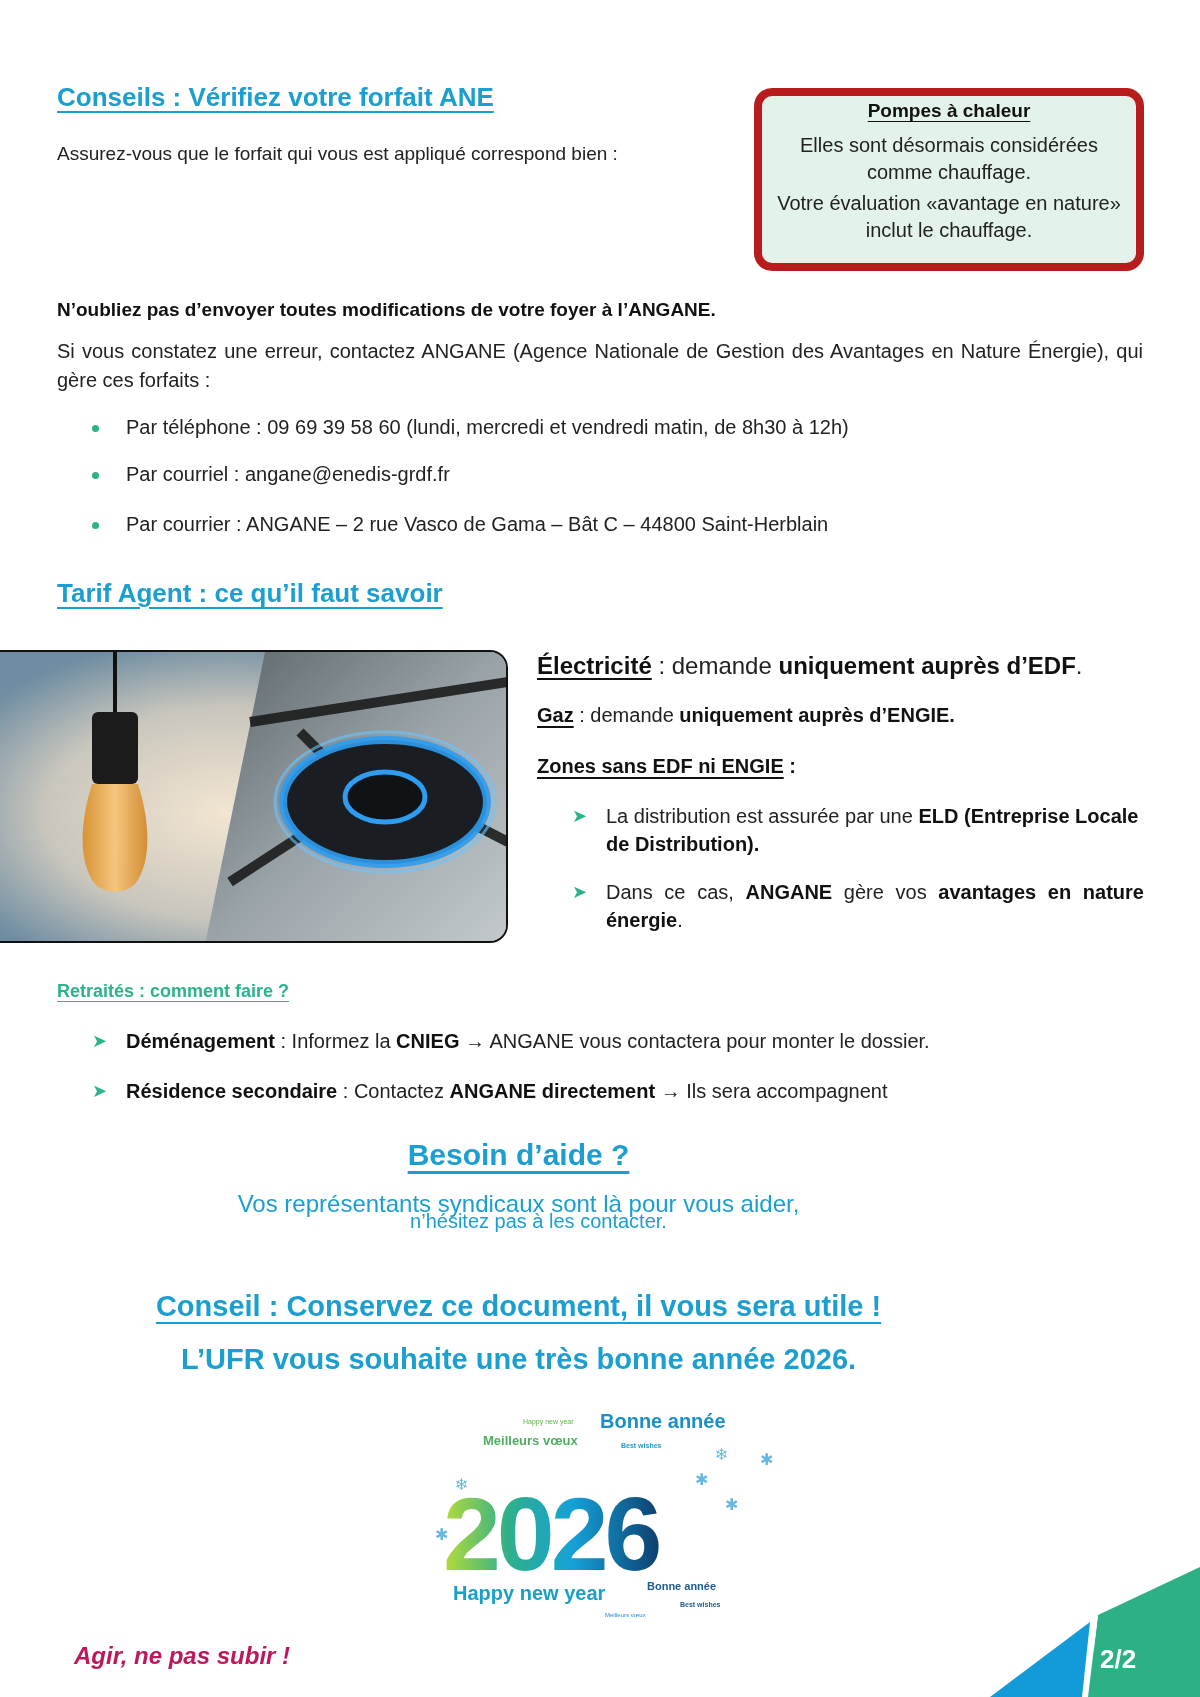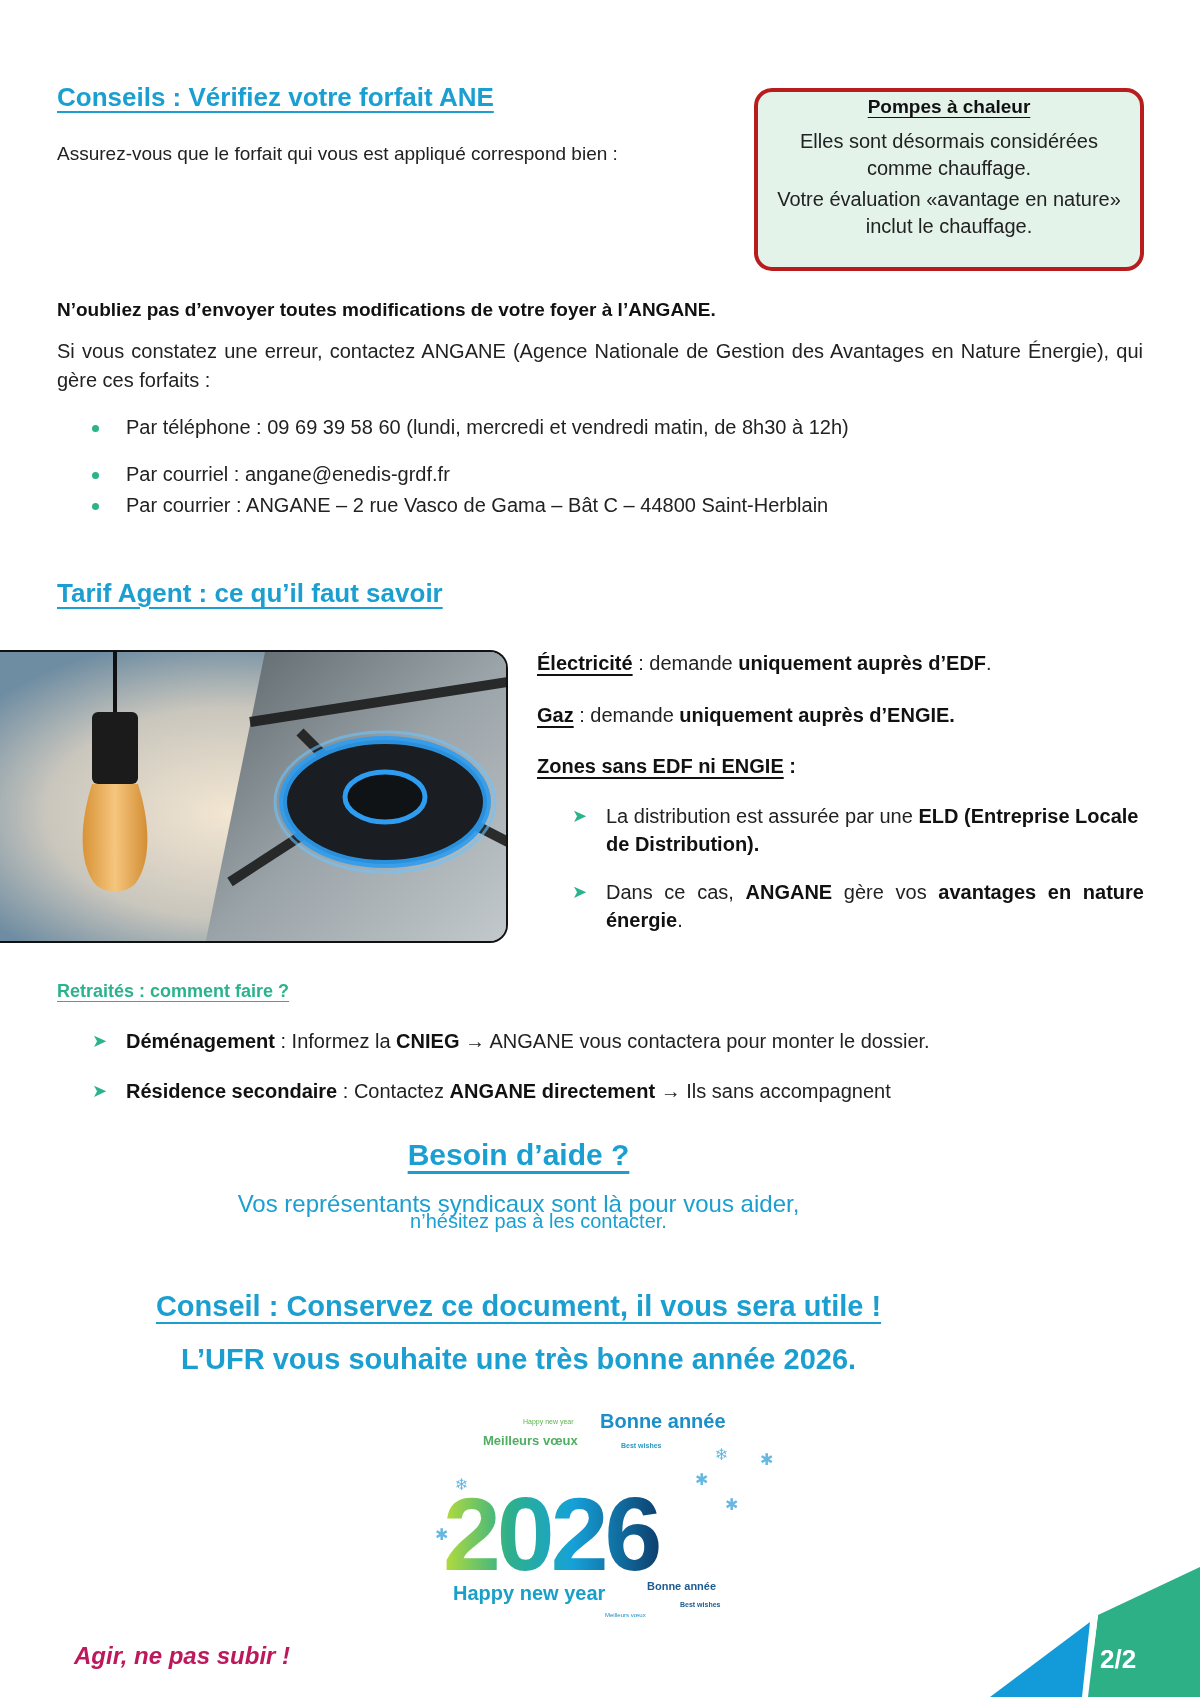--- a/index.html
+++ b/index.html
@@ -19,21 +19,21 @@
   }
   .arrow-list { position: absolute; list-style: none; }
   .arrow-list li { position: relative; padding-left: 34px; font-size: 20px; color: #222; line-height: 1.4; }
   .arrow { position: absolute; left: 0; top: 2px; color: #2bb38c; font-size: 18px; font-weight: bold; }
   b { font-weight: bold; color: #111; }
   .u { text-decoration: underline; text-underline-offset: 4px; }
 
   
   .hp-box {
     position: absolute; left: 754px; top: 88px; width: 390px; height: 183px;
-    border: 4px solid #b91c1c; border-radius: 18px; background: #e3f3ea;
+    border: 8px solid #b91c1c; border-radius: 18px; background: #e3f3ea;
     text-align: center; padding-top: 4px;
   }
   .hp-title { font-size: 19px; font-weight: bold; text-decoration: underline; text-underline-offset: 4px; color: #111; }
   .hp-text { font-size: 20px; color: #222; line-height: 1.35; margin-top: 10px; padding: 0 10px; }
 
   
   .photo {
     position: absolute; left: 0; top: 650px; width: 508px; height: 293px;
     border: 2px solid #111; border-left: none; border-radius: 0 18px 18px 0; overflow: hidden;
     background: #888;
@@ -56,21 +56,21 @@
 <div class="hp-box">
   <div class="hp-title">Pompes à chaleur</div>
   <div class="hp-text">Elles sont désormais considérées comme chauffage.</div>
   <div class="hp-text" style="margin-top:4px;">Votre évaluation «avantage en nature» inclut le chauffage.</div>
 </div>
 
 <div class="p" style="left:57px;top:296px;font-weight:bold;color:#111;">N’oubliez pas d’envoyer toutes modifications de votre foyer à l’ANGANE.</div>
 <div class="p" style="left:57px;top:337px;width:1086px;font-size:20px;text-align:justify;">Si vous constatez une erreur, contactez ANGANE (Agence Nationale de Gestion des Avantages en Nature Énergie), qui gère ces forfaits :</div>
 <ul class="bullet-list" style="left:92px;top:416px;">
   <li style="margin-bottom:24px;">Par téléphone : 09 69 39 58 60 (lundi, mercredi et vendredi matin, de 8h30 à 12h)</li>
-  <li style="margin-bottom:8px;">Par courriel : angane@enedis-grdf.fr</li>
+  <li style="margin-bottom:27px;">Par courriel : angane@enedis-grdf.fr</li>
   <li>Par courrier : ANGANE – 2 rue Vasco de Gama – Bât C – 44800 Saint-Herblain</li>
 </ul>
 
 <div class="blue-heading" style="left:57px;top:578px;">Tarif Agent : ce qu’il faut savoir</div>
 
 <div class="photo">
   <svg width="508" height="293" viewBox="0 0 508 293">
     <defs>
       <radialGradient id="glow" cx="0.45" cy="0.55" r="0.6">
         <stop offset="0" stop-color="#f3e6d2"></stop>
@@ -102,21 +102,21 @@
     <ellipse cx="385" cy="150" rx="102" ry="62" fill="none" stroke="#2e9cf0" stroke-width="8" opacity="0.9"></ellipse>
     <ellipse cx="385" cy="150" rx="110" ry="70" fill="none" stroke="#6cc4ff" stroke-width="3" opacity="0.6"></ellipse>
     <ellipse cx="385" cy="145" rx="40" ry="25" fill="#0f1316" stroke="#2e9cf0" stroke-width="5"></ellipse>
 
     <line x1="115" y1="0" x2="115" y2="60" stroke="#111" stroke-width="4"></line>
     <rect x="92" y="60" width="46" height="72" rx="6" fill="#1b1b1b"></rect>
     <path d="M92,132 L138,132 C150,170 152,210 135,232 C125,242 105,242 95,232 C78,210 80,170 92,132 Z" fill="url(#bulb)" opacity="0.95"></path>
   </svg>
 </div>
 
-<div class="p" style="left:537px;top:649px;font-size:20px;">
+<div class="p" style="left:537px;top:649px;font-size:24px;">
   <b class="u">Électricité</b><span> : demande </span><b>uniquement auprès d’EDF</b><span>.</span>
 </div>
 <div class="p" style="left:537px;top:701px;font-size:20px;">
   <b class="u">Gaz</b><span> : demande </span><b>uniquement auprès d’ENGIE.</b>
 </div>
 <div class="p" style="left:537px;top:752px;font-size:20px;">
   <b class="u">Zones sans EDF ni ENGIE</b><b> :</b>
 </div>
 <ul class="arrow-list" style="left:572px;top:802px;width:572px;">
   <li style="margin-bottom:20px;">
@@ -130,21 +130,21 @@
 </ul>
 
 <div class="p" style="left:57px;top:978px;font-size:18px;font-weight:bold;color:#2bb38c;text-decoration:underline;text-underline-offset:4px;">Retraités : comment faire ?</div>
 <ul class="arrow-list" style="left:92px;top:1027px;">
   <li style="margin-bottom:22px;">
     <span class="arrow">➤</span>
     <b>Déménagement</b><span> : Informez la </span><b>CNIEG</b><span> → ANGANE vous contactera pour monter le dossier.</span>
   </li>
   <li>
     <span class="arrow">➤</span>
-    <b>Résidence secondaire</b><span> : Contactez </span><b>ANGANE directement</b><span> → Ils sans accompagnent</span>
+    <b>Résidence secondaire</b><span> : Contactez </span><b>ANGANE directement</b><span> → Ils sera accompagnent</span>
   </li>
 </ul>
 
 <div class="center" style="top:1138px;">
   <span style="font-size:30px;font-weight:bold;color:#1b9fd1;text-decoration:underline;text-underline-offset:6px;">Besoin d’aide ?</span>
 </div>
 <div class="center" style="top:1190px;font-size:24px;color:#1b9fd1;">Vos représentants syndicaux sont là pour vous aider,</div>
 <div class="center" style="top:1210px;font-size:20px;color:#1b9fd1;padding-left:40px;">n’hésitez pas à les contacter.</div>
 <div class="center" style="top:1290px;">
   <span style="font-size:29px;font-weight:bold;color:#1b9fd1;text-decoration:underline;text-underline-offset:6px;">Conseil : Conservez ce document, il vous sera utile !</span>

